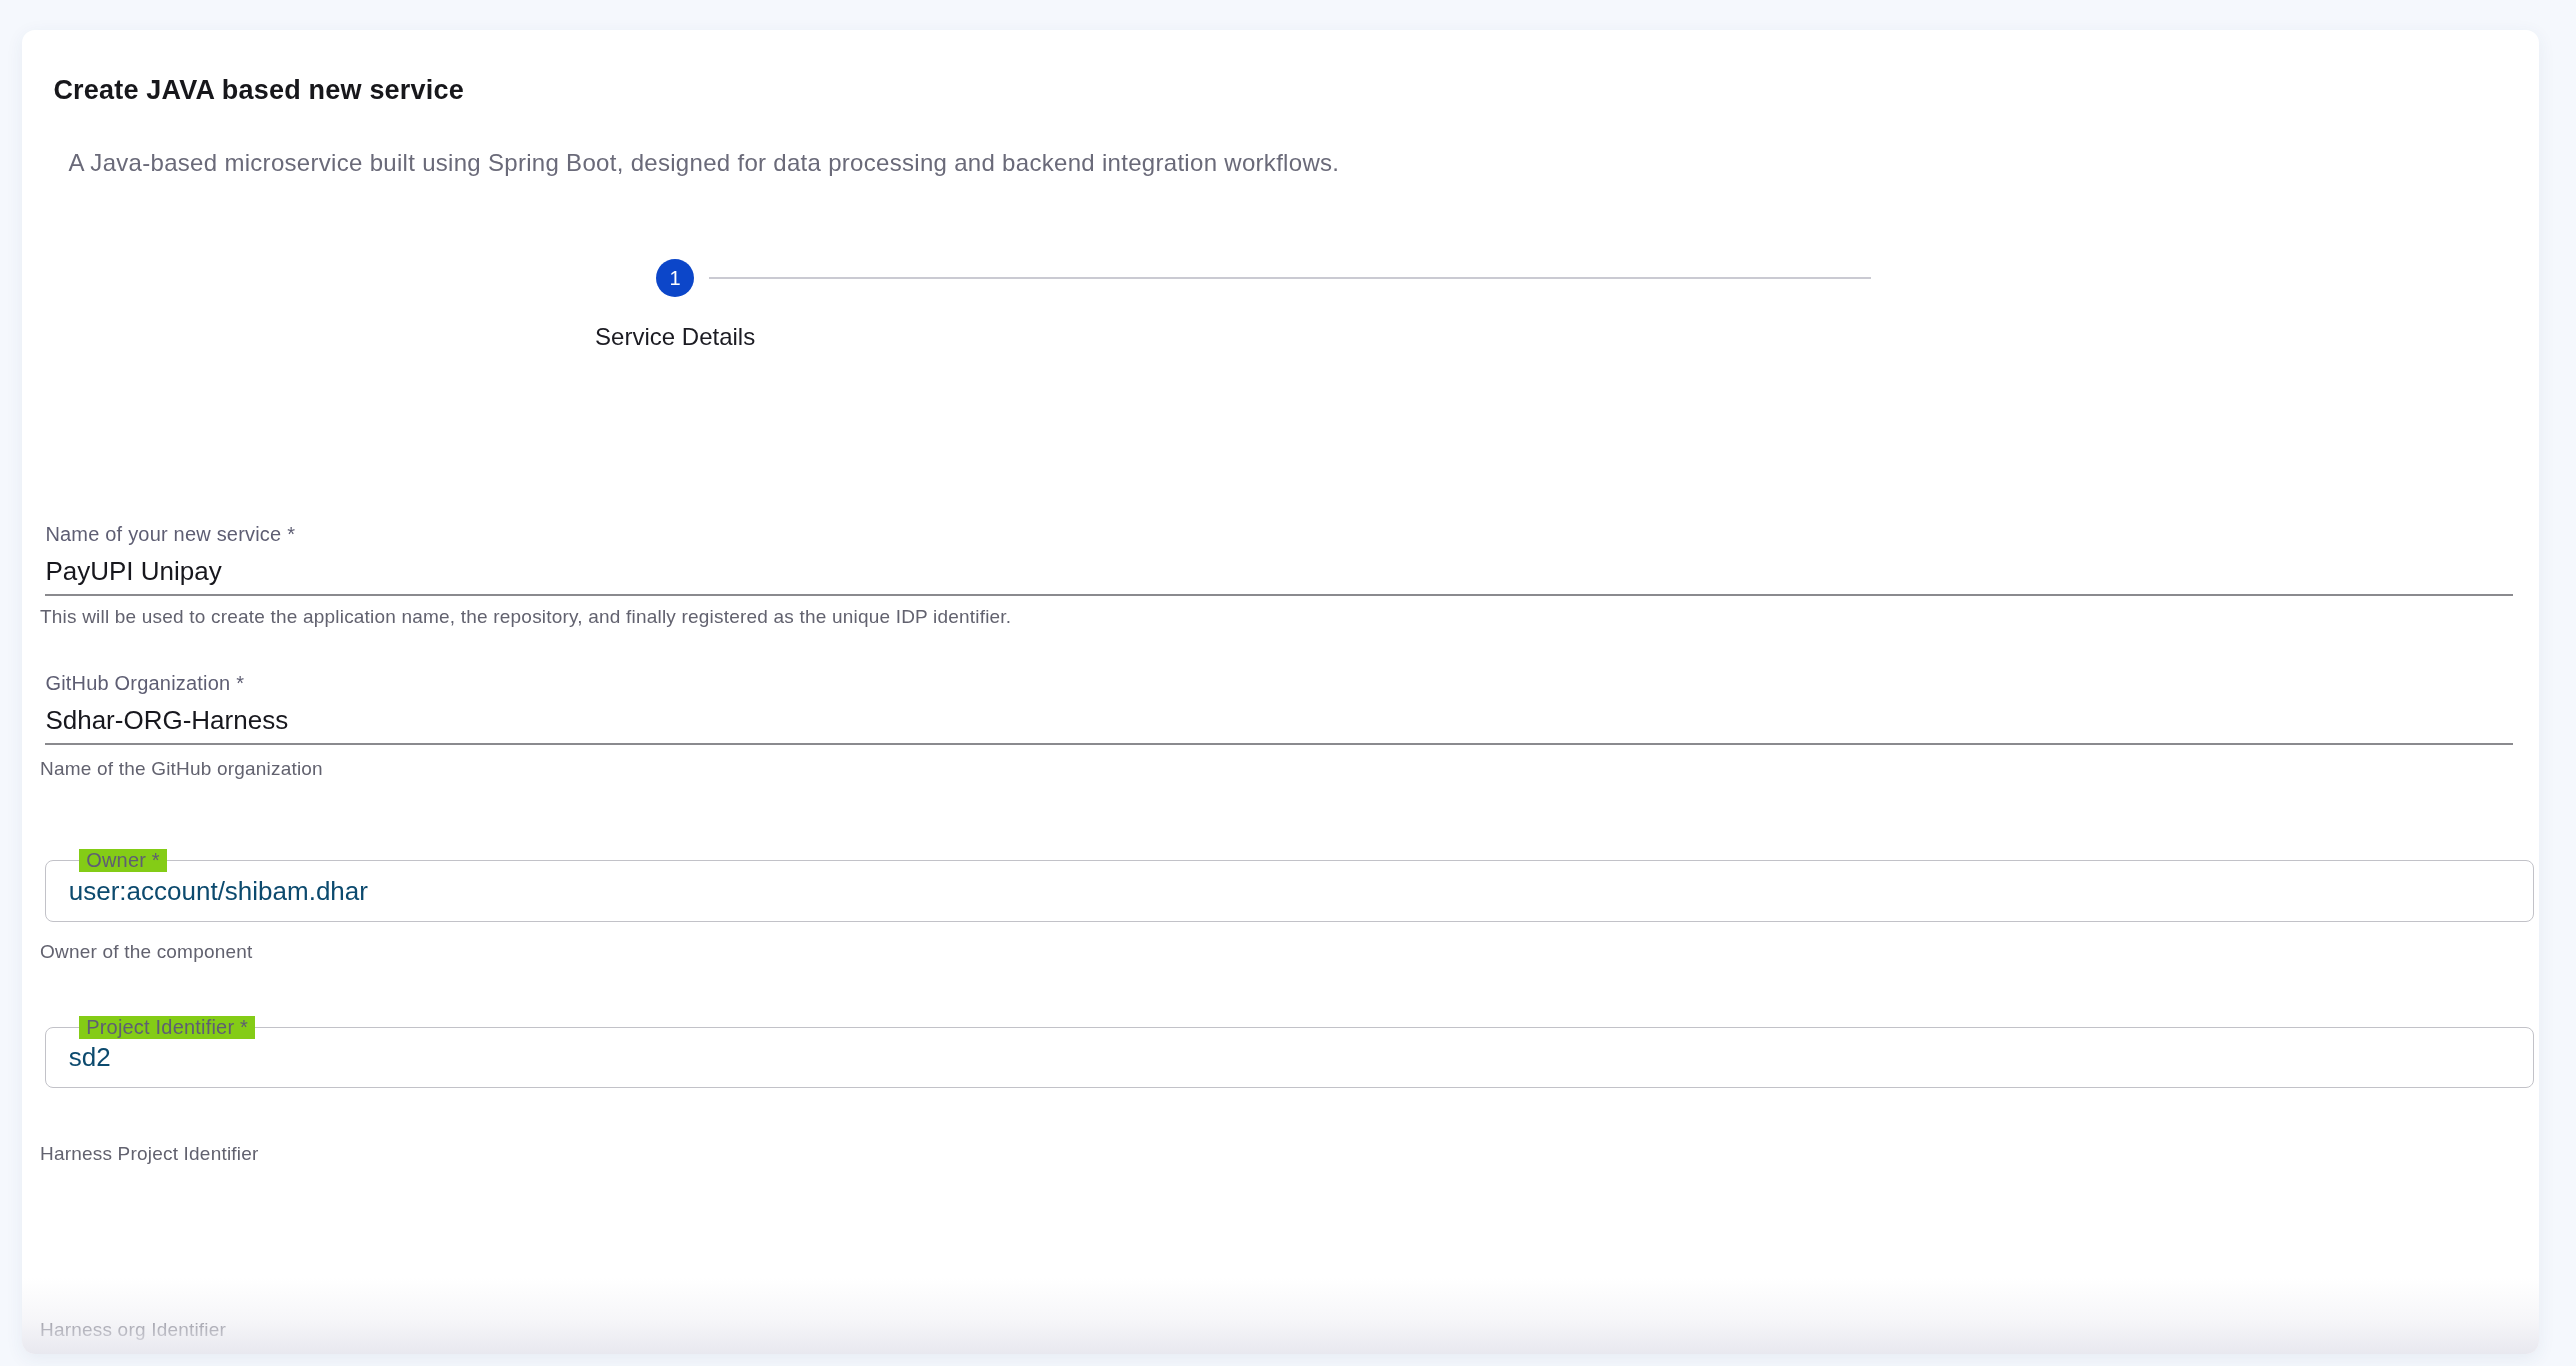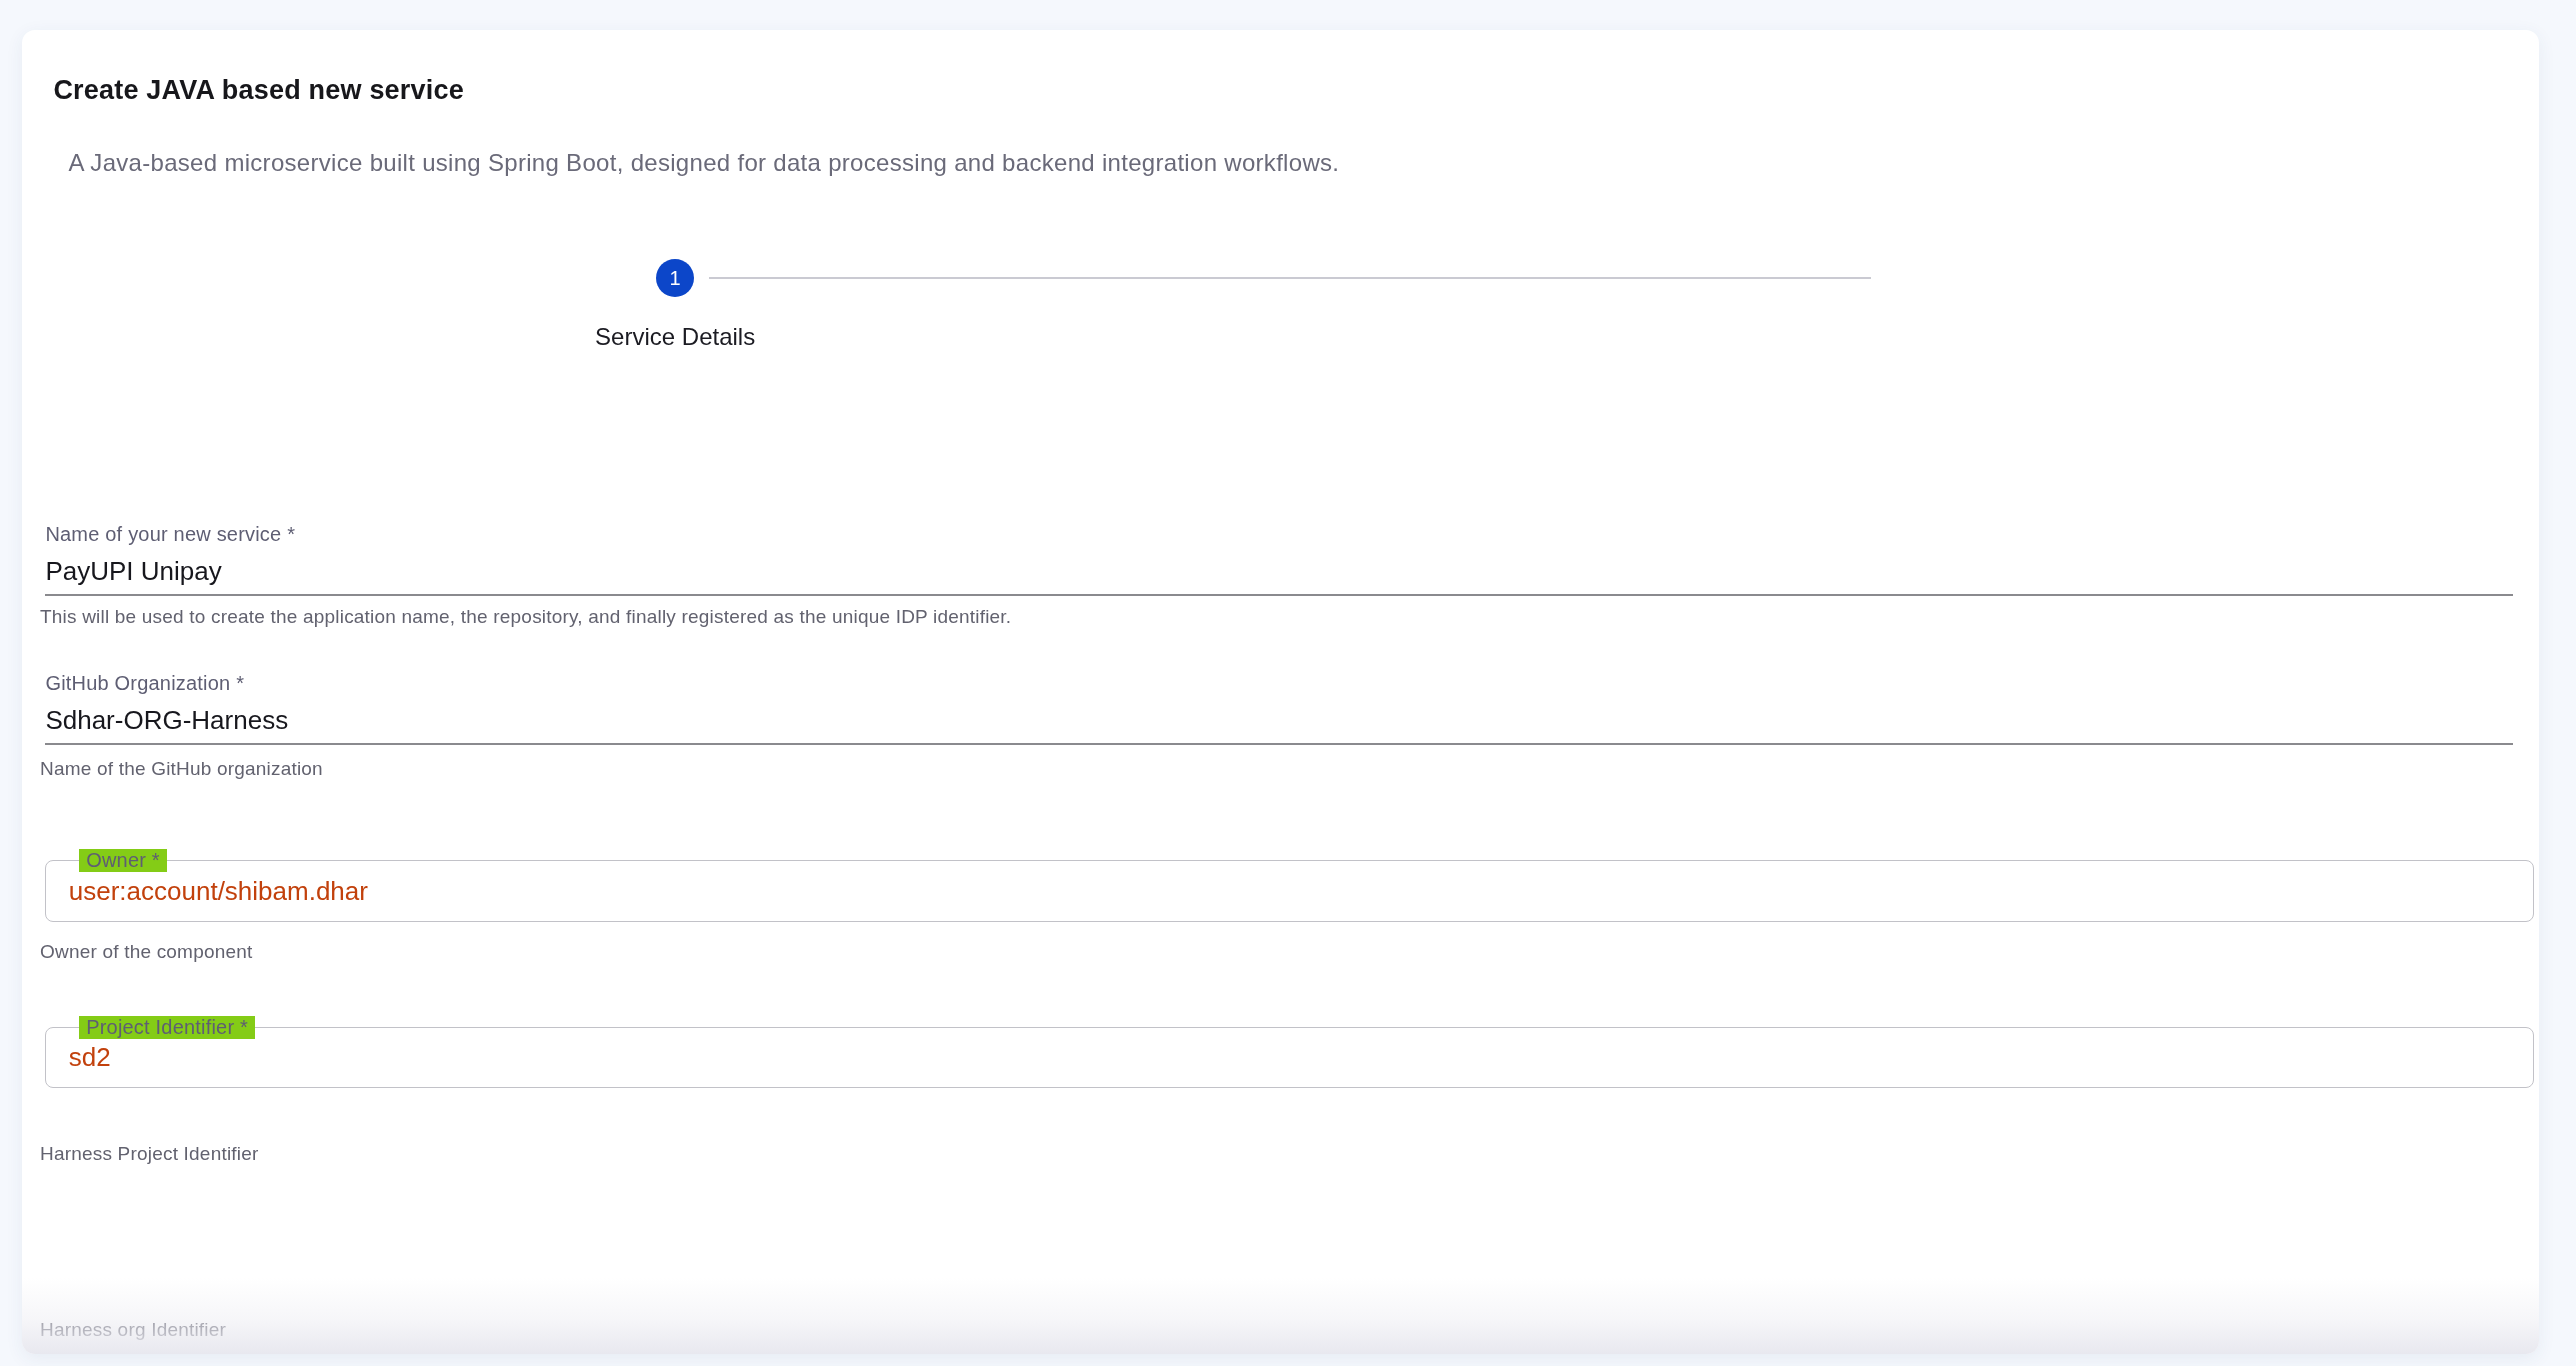--- a/index.html
+++ b/index.html
@@ -62,21 +62,21 @@
   .obox .olabel{
     position:absolute;top:-12px;left:17.6px;
     background:#84cc16;padding:0 7.2px;
     font-size:20px;color:#5e5e73;letter-spacing:0.2px;margin-left:15px;
   }
   .obox input{
     position:absolute;left:0;top:0;width:100%;height:100%;
     box-sizing:border-box;border:none;outline:none;background:transparent;
     padding:0 19px 0 22.4px;border-radius:8px;
     font-family:"Liberation Sans",sans-serif;
-    font-size:26px;color:#c2410c;
+    font-size:26px;color:#0c4a6e;
   }
   .obox input::placeholder{color:#b8b8c2;opacity:1;}
   .fade{
     position:absolute;left:0;right:0;bottom:0;height:76px;
     border-radius:0 0 13px 13px;pointer-events:none;
     background:linear-gradient(180deg, rgba(255,255,255,0) 0%, rgba(235,235,241,0.45) 55%, #e8e8ef 100%);
   }
 </style>
 </head>
 <body>

